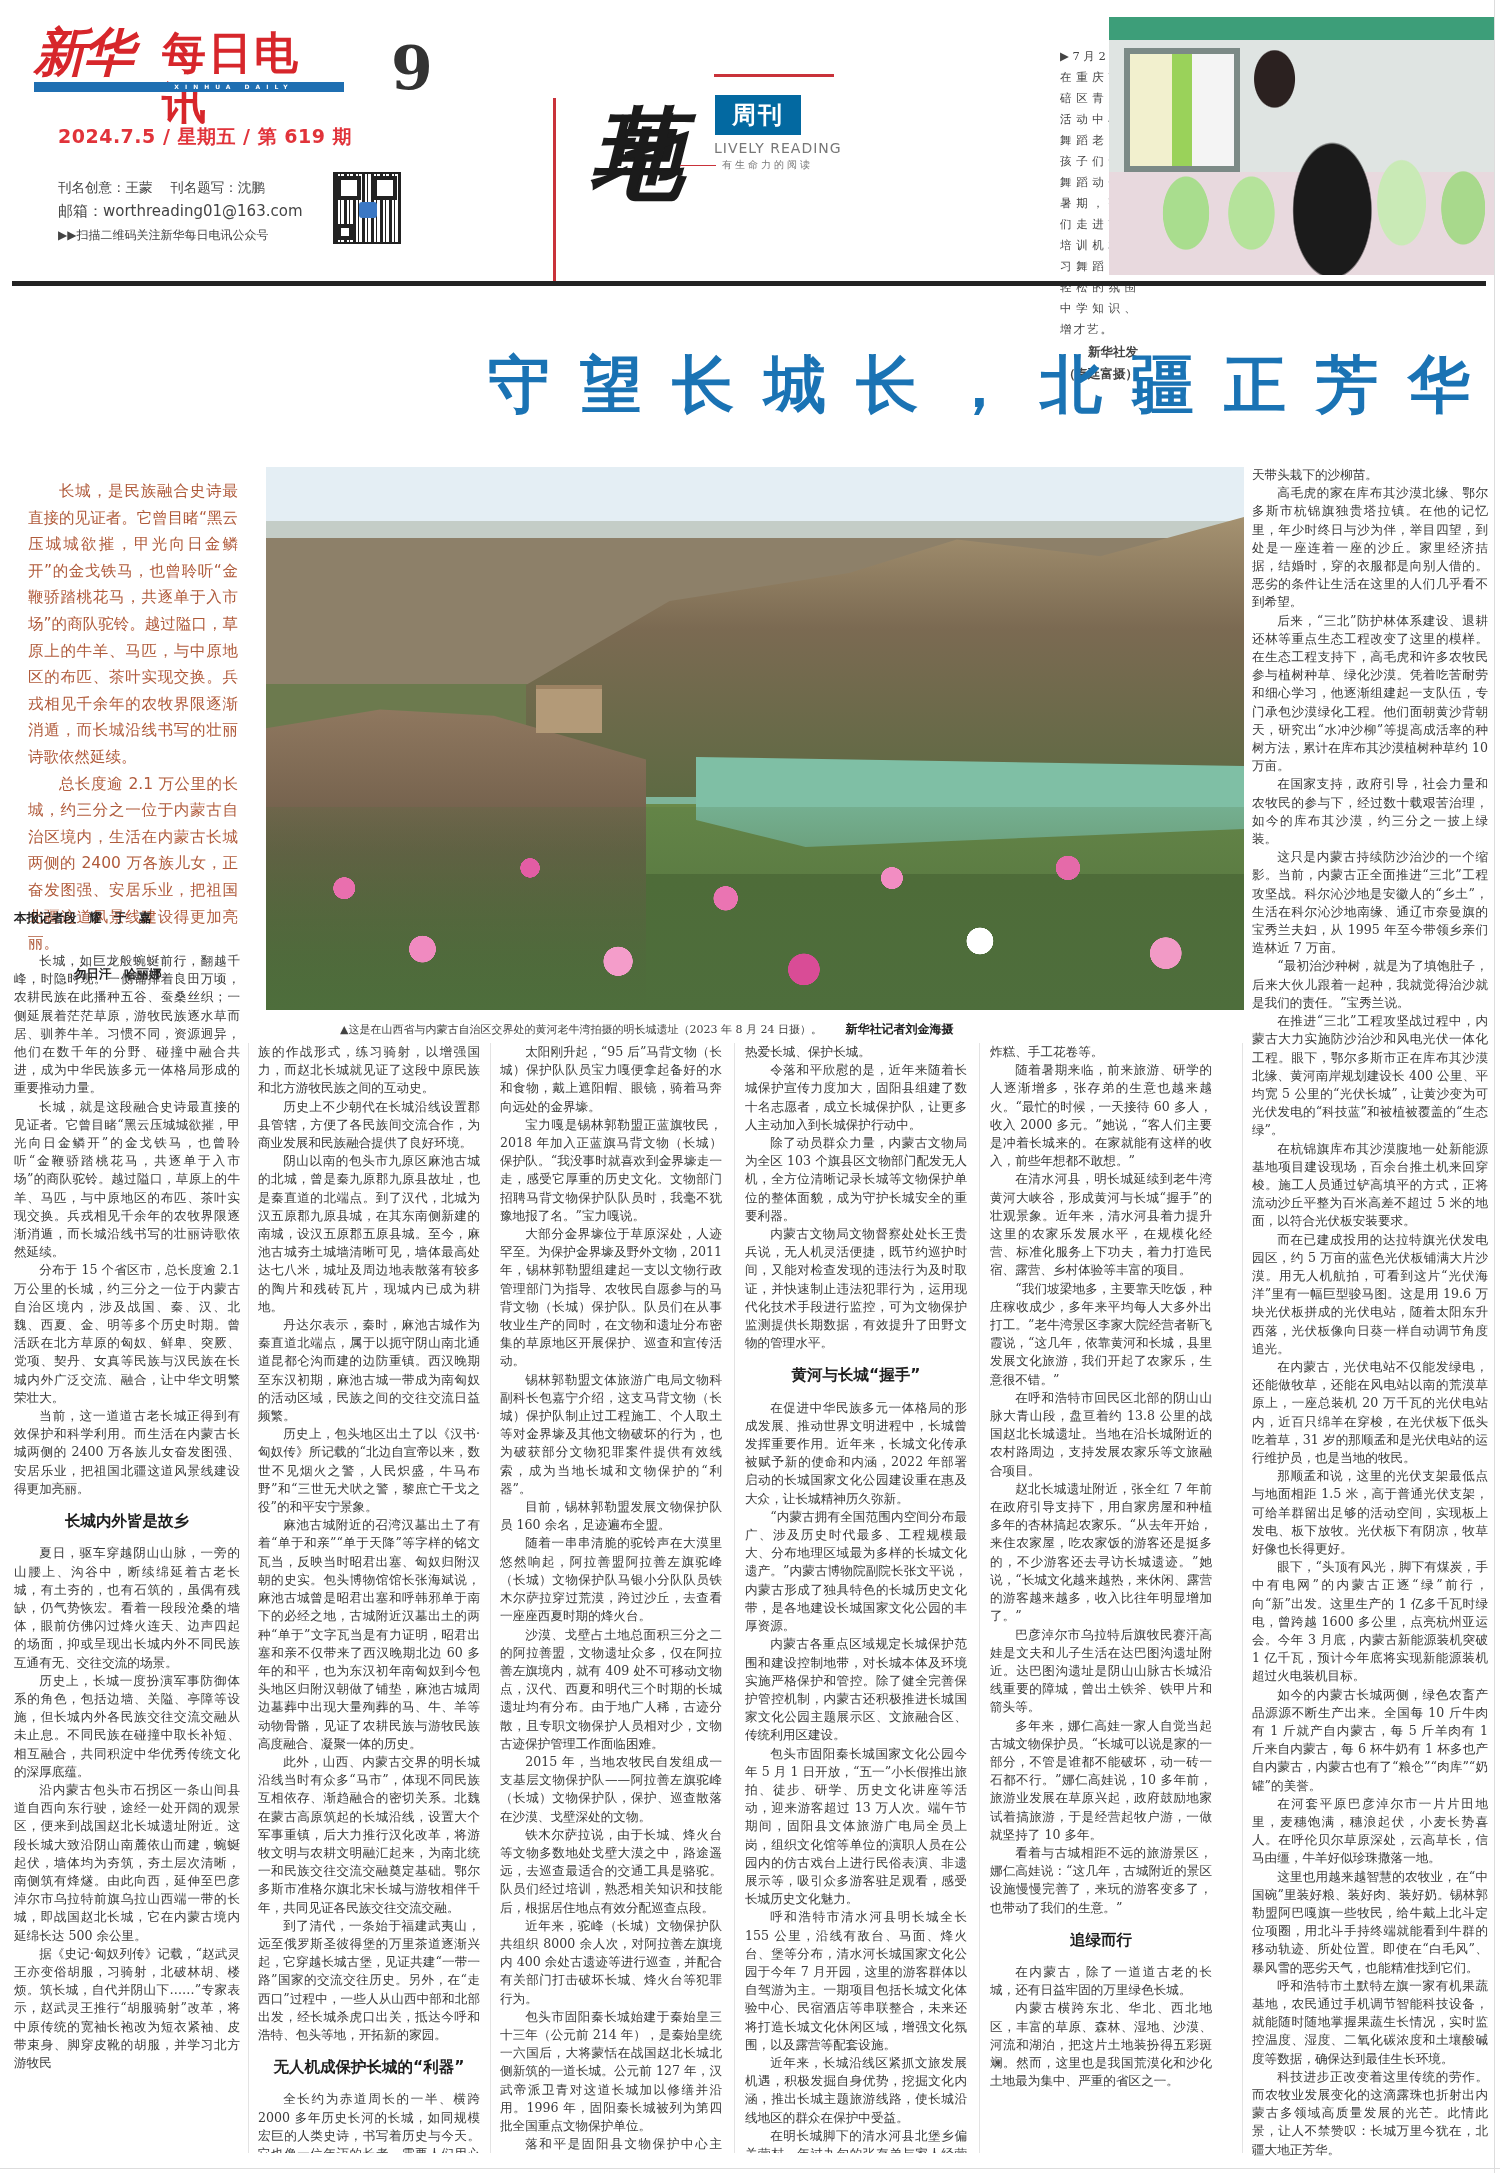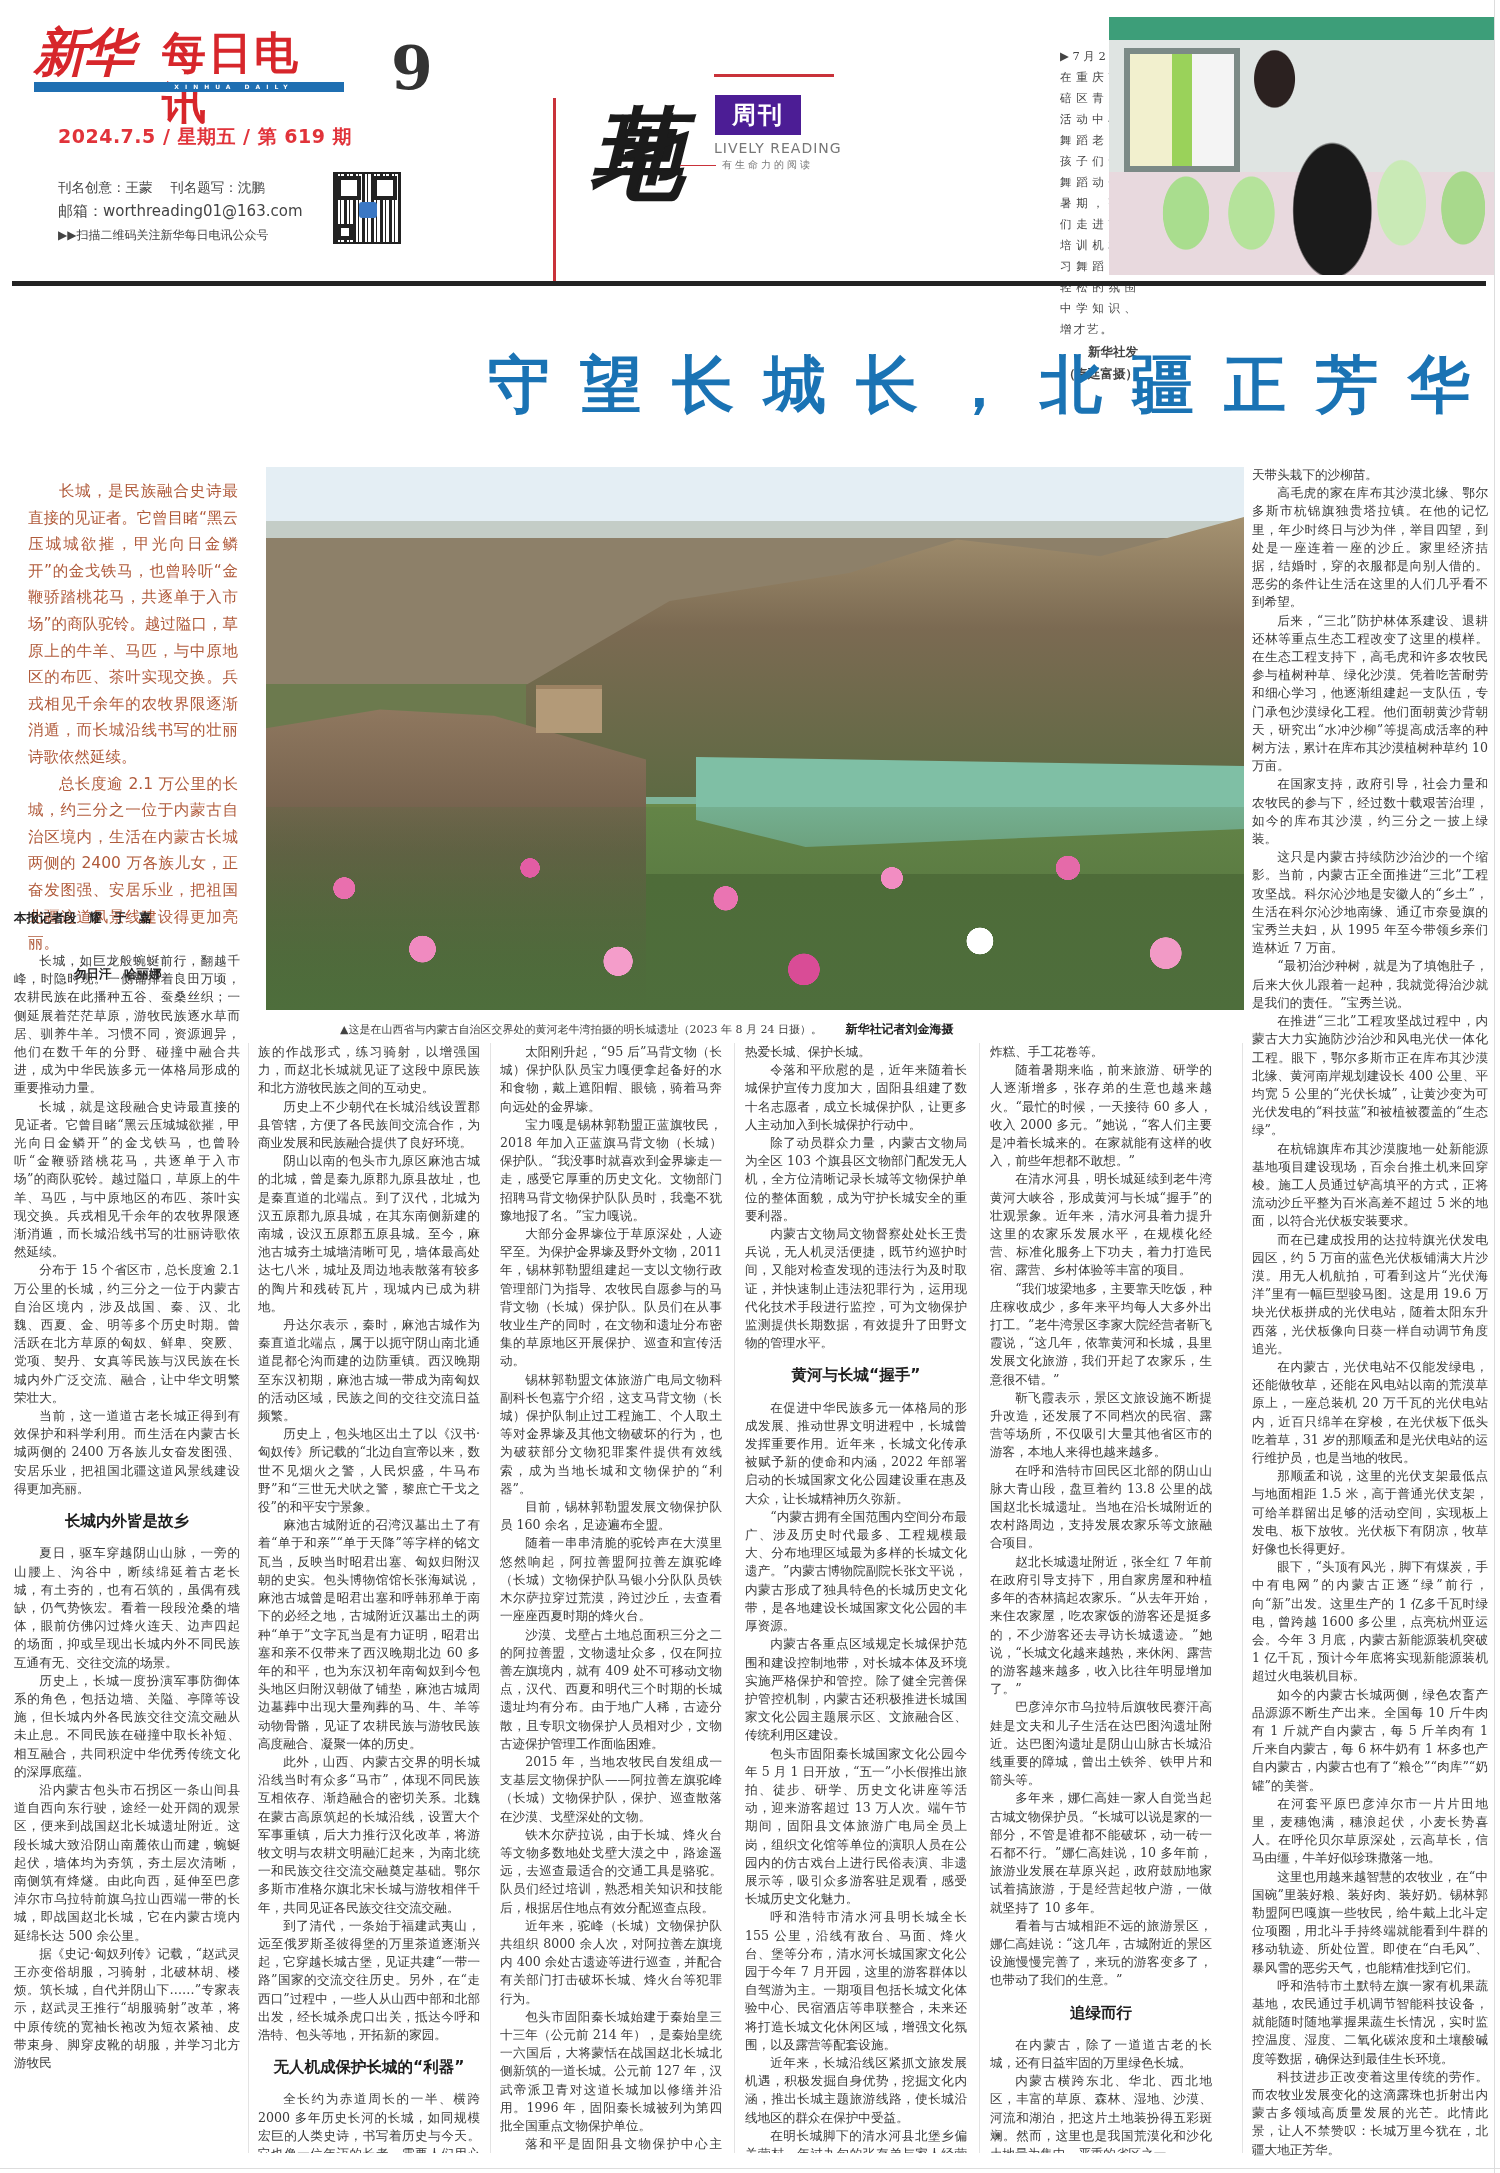--- a/index.html
+++ b/index.html
@@ -23,21 +23,21 @@
         #fff; border: 2px solid #222; }
   .qr::before, .qr::after { content: ""; position: absolute; width: 16px; height: 16px; border: 4px solid #222; background: #fff; }
   .qr::before { left: 2px; top: 2px; }
   .qr::after { right: 2px; top: 2px; }
   .qr .qr-bl { position: absolute; left: 2px; bottom: 2px; width: 16px; height: 16px; border: 4px solid #222; background: #fff; }
   .qr .qr-logo { position: absolute; left: 24px; top: 28px; width: 18px; height: 16px; background: #3b78c4; border-radius: 3px; }
 
   .redline-v { position: absolute; left: 545px; top: 98px; width: 3px; height: 185px; background: #c9323a; }
   .brand-cal { position: absolute; left: 580px; top: 28px; font-family: "DejaVu Serif", serif; font-weight: bold; font-style: italic; font-size: 92px; color: #1b1b1b; line-height: 100px; writing-mode: vertical-rl; letter-spacing: 8px; height: 260px; }
   .redline-h { position: absolute; left: 706px; top: 74px; width: 120px; height: 3px; background: #c9323a; }
-  .weekly-badge { position: absolute; left: 707px; top: 95px; width: 86px; height: 40px; background: #4c1d95; color: #fff; font-family: "DejaVu Sans", sans-serif; font-weight: bold; font-size: 24px; text-align: center; line-height: 40px; letter-spacing: 2px; }
+  .weekly-badge { position: absolute; left: 707px; top: 95px; width: 86px; height: 40px; background: #0369a1; color: #fff; font-family: "DejaVu Sans", sans-serif; font-weight: bold; font-size: 24px; text-align: center; line-height: 40px; letter-spacing: 2px; }
   .lively { position: absolute; left: 706px; top: 140px; font-family: "DejaVu Sans", sans-serif; font-size: 14px; color: #777; letter-spacing: 1px; }
   .lively-sub { position: absolute; left: 672px; top: 158px; font-family: "DejaVu Sans", sans-serif; font-size: 10px; color: #777; letter-spacing: 3px; white-space: nowrap; }
   .lively-sub::before { content: ""; display: inline-block; width: 36px; height: 1px; background: #c9323a; vertical-align: middle; margin-right: 6px; }
 
   .photo-caption { position: absolute; left: 1052px; top: 46px; width: 78px; font-family: "DejaVu Serif", serif; font-size: 11.5px; color: #444; line-height: 21px; text-align: justify; letter-spacing: 2px; }
   .photo-caption .credit { display: block; text-align: right; font-family: "DejaVu Sans", sans-serif; font-weight: bold; font-size: 12.5px; letter-spacing: 0; line-height: 20px; margin-top: 2px; }
   .photo-dance { position: absolute; left: 1101px; top: 17px; width: 385px; height: 258px; overflow: hidden;
       background:
         radial-gradient(ellipse 50px 70px at 43% 24%, #2b2120 40%, transparent 42%),
         radial-gradient(ellipse 70px 120px at 58% 75%, #1b1b1b 55%, transparent 57%),
@@ -229,21 +229,20 @@
     <p>包头市固阳秦长城国家文化公园今年 5 月 1 日开放，“五一”小长假推出旅拍、徒步、研学、历史文化讲座等活动，迎来游客超过 13 万人次。端午节期间，固阳县文体旅游广电局全员上岗，组织文化馆等单位的演职人员在公园内的仿古戏台上进行民俗表演、非遗展示等，吸引众多游客驻足观看，感受长城历史文化魅力。</p>
     <p>呼和浩特市清水河县明长城全长 155 公里，沿线有敌台、马面、烽火台、堡等分布，清水河长城国家文化公园于今年 7 月开园，这里的游客群体以自驾游为主。一期项目包括长城文化体验中心、民宿酒店等串联整合，未来还将打造长城文化休闲区域，增强文化氛围，以及露营等配套设施。</p>
     <p>近年来，长城沿线区紧抓文旅发展机遇，积极发掘自身优势，挖掘文化内涵，推出长城主题旅游线路，使长城沿线地区的群众在保护中受益。</p>
     <p>在明长城脚下的清水河县北堡乡偏关营村，年过九旬的张存弟与家人经营着颇有特色的窑洞民宿。客人们体验窑洞的餐桌上，摆放着特色菜肴：炖菜、油</p>
   </article>
 <article class="col c5">
     <p style="text-indent: 0px;">炸糕、手工花卷等。</p>
     <p>随着暑期来临，前来旅游、研学的人逐渐增多，张存弟的生意也越来越火。“最忙的时候，一天接待 60 多人，收入 2000 多元。”她说，“客人们主要是冲着长城来的。在家就能有这样的收入，前些年想都不敢想。”</p>
     <p>在清水河县，明长城延续到老牛湾黄河大峡谷，形成黄河与长城“握手”的壮观景象。近年来，清水河县着力提升这里的农家乐发展水平，在规模化经营、标准化服务上下功夫，着力打造民宿、露营、乡村体验等丰富的项目。</p>
     <p>“我们坡梁地多，主要靠天吃饭，种庄稼收成少，多年来平均每人大多外出打工。”老牛湾景区李家大院经营者靳飞霞说，“这几年，依靠黄河和长城，县里发展文化旅游，我们开起了农家乐，生意很不错。”</p>
-    <p>靳飞霞表示，景区文旅设施不断提升改造，还发展了不同档次的民宿、露营等场所，不仅吸引大量其他省区市的游客，本地人来得也越来越多。</p>
     <p>在呼和浩特市回民区北部的阴山山脉大青山段，盘亘着约 13.8 公里的战国赵北长城遗址。当地在沿长城附近的农村路周边，支持发展农家乐等文旅融合项目。</p>
     <p>赵北长城遗址附近，张全红 7 年前在政府引导支持下，用自家房屋和种植多年的杏林搞起农家乐。“从去年开始，来住农家屋，吃农家饭的游客还是挺多的，不少游客还去寻访长城遗迹。”她说，“长城文化越来越热，来休闲、露营的游客越来越多，收入比往年明显增加了。”</p>
     <p>巴彦淖尔市乌拉特后旗牧民赛汗高娃是文夫和儿子生活在达巴图沟遗址附近。达巴图沟遗址是阴山山脉古长城沿线重要的障城，曾出土铁斧、铁甲片和箭头等。</p>
     <p>多年来，娜仁高娃一家人自觉当起古城文物保护员。“长城可以说是家的一部分，不管是谁都不能破坏，动一砖一石都不行。”娜仁高娃说，10 多年前，旅游业发展在草原兴起，政府鼓励地家试着搞旅游，于是经营起牧户游，一做就坚持了 10 多年。</p>
     <p>看着与古城相距不远的旅游景区，娜仁高娃说：“这几年，古城附近的景区设施慢慢完善了，来玩的游客变多了，也带动了我们的生意。”</p>
     <h3>追绿而行</h3>
     <p>在内蒙古，除了一道道古老的长城，还有日益牢固的万里绿色长城。</p>
     <p>内蒙古横跨东北、华北、西北地区，丰富的草原、森林、湿地、沙漠、河流和湖泊，把这片土地装扮得五彩斑斓。然而，这里也是我国荒漠化和沙化土地最为集中、严重的省区之一。</p>
   </article>
 <article class="col c6">

